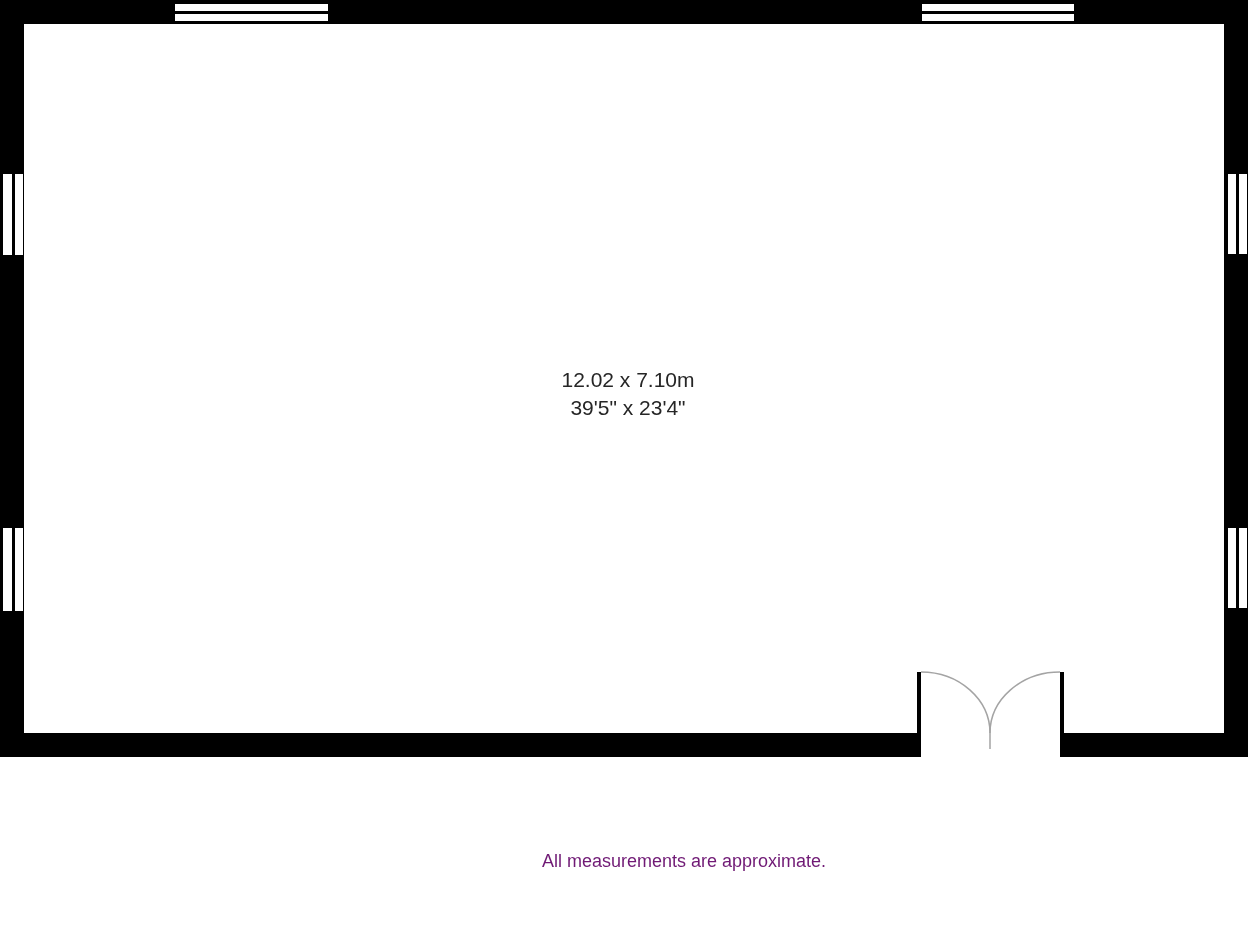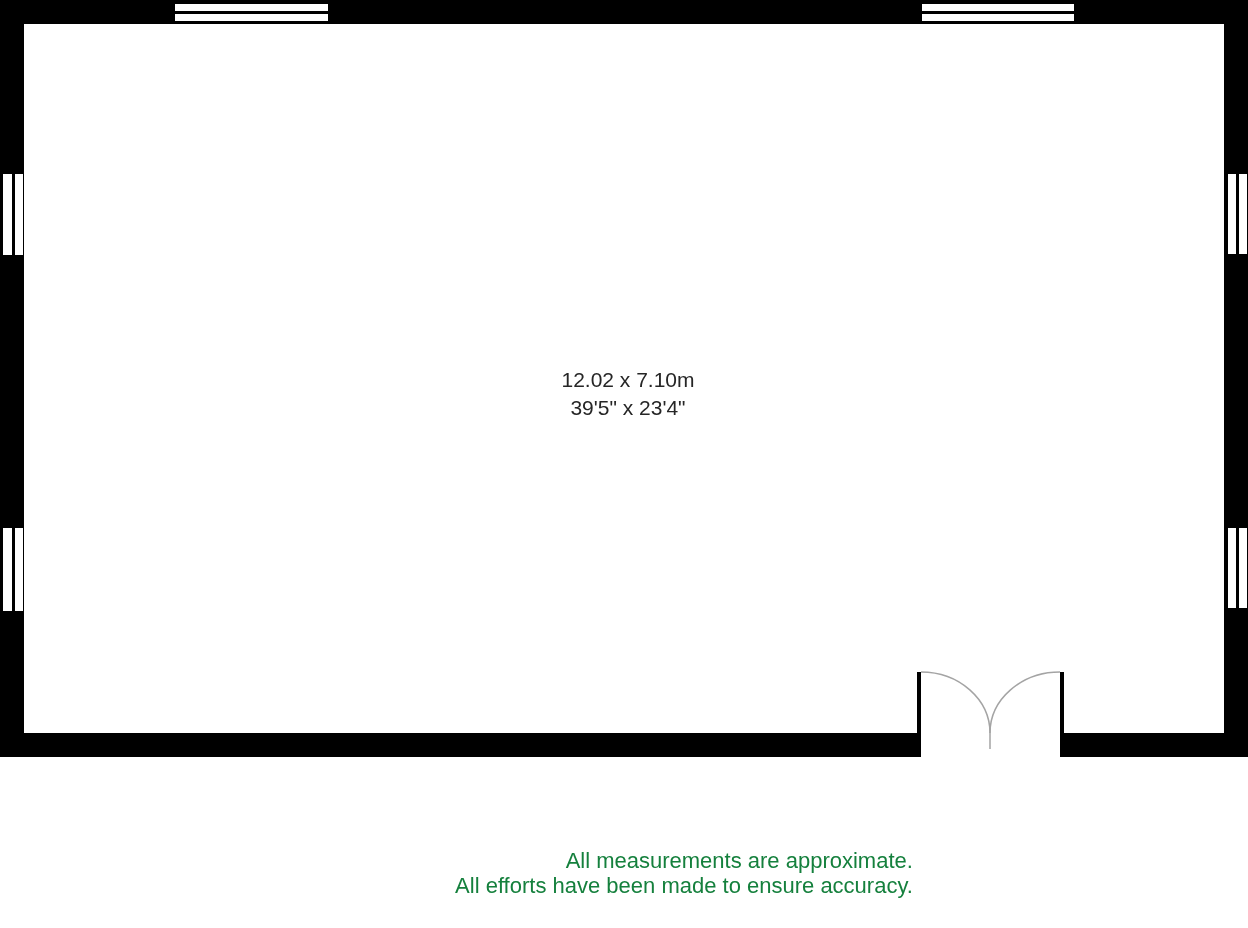--- a/index.html
+++ b/index.html
@@ -90,24 +90,24 @@
     line-height: 28px;
     color: #262626;
     white-space: nowrap;
   }
 
   .disclaimer {
     position: absolute;
     left: 684px;
     top: 849px;
     transform: translateX(-50%);
-    text-align: right;
-    font-size: 22px;
+    text-align: center;
+    font-size: 18px;
     line-height: 24.5px;
-    color: #15803d;
+    color: #701a75;
     white-space: nowrap;
   }
   .disclaimer p {
     margin: 0;
     padding: 0;
   }
 </style>
 </head>
 <body>
 
@@ -150,16 +150,15 @@
 
     <div class="room-label">
       <div>12.02 x 7.10m</div>
       <div>39'5" x 23'4"</div>
     </div>
 
   </div>
 
   <div class="disclaimer">
     <p>All measurements are approximate.</p>
-    <p>All efforts have been made to ensure accuracy.</p>
   </div>
 
 </div>
 
 </body></html>

